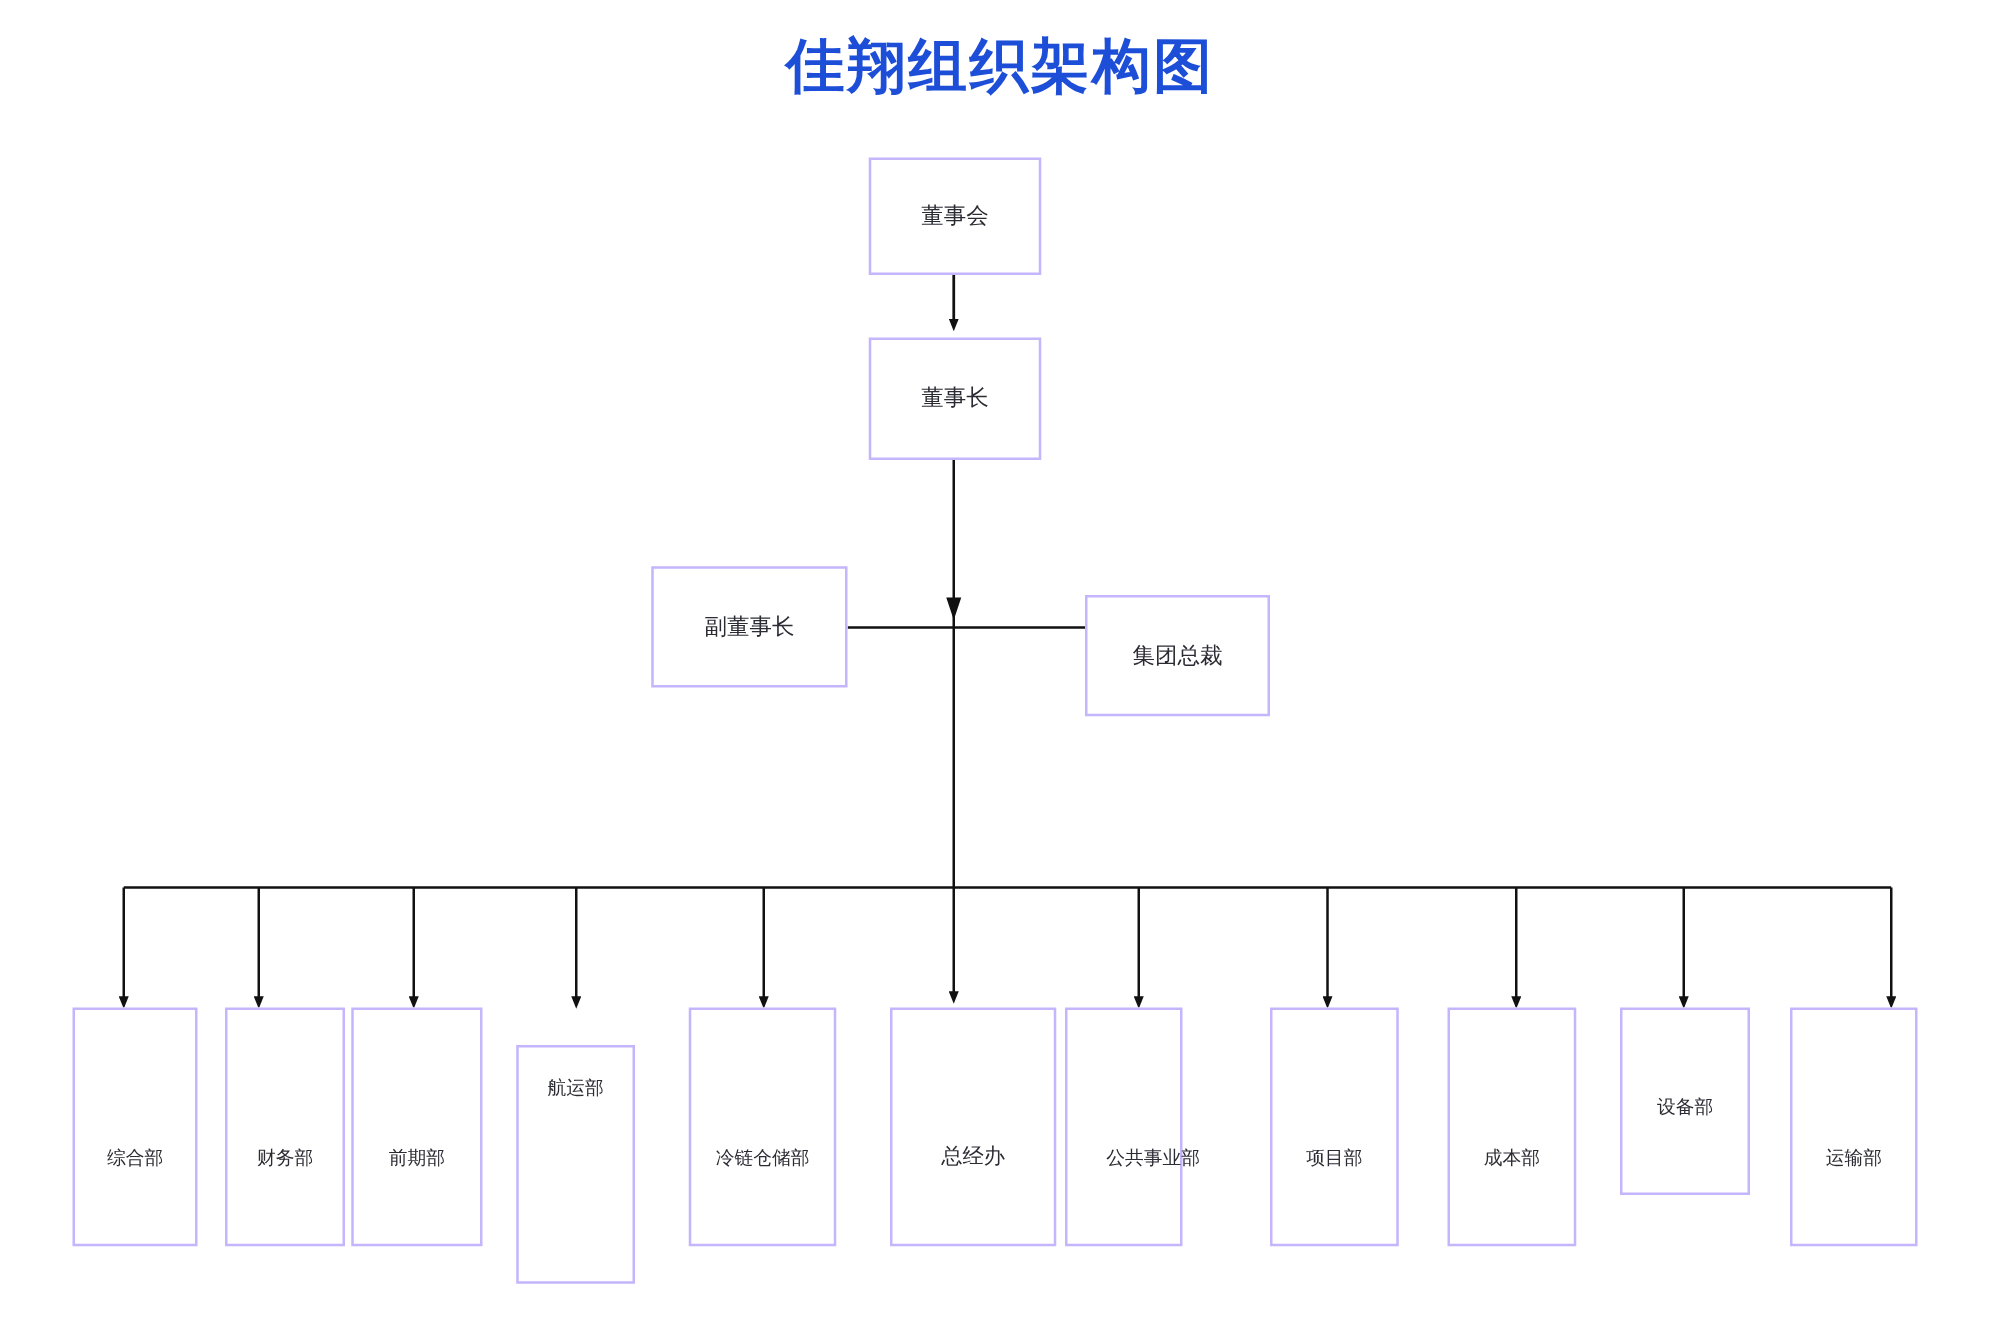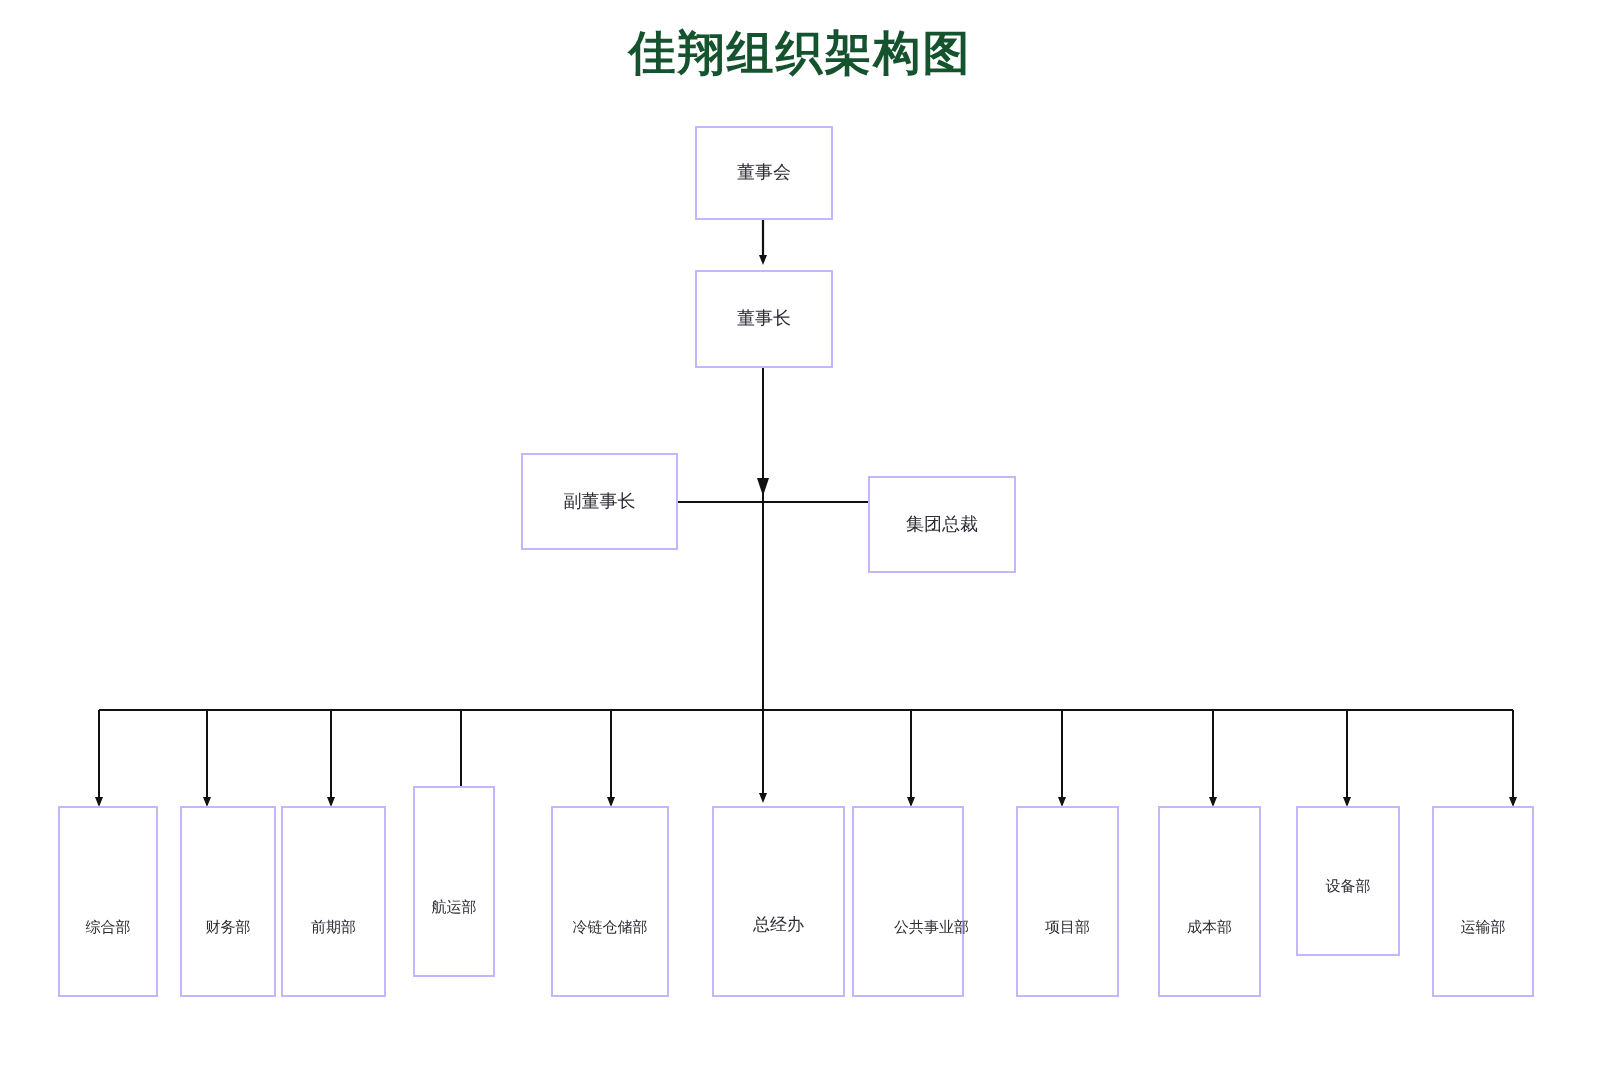--- a/index.html
+++ b/index.html
@@ -23,21 +23,21 @@
   #title {
     position: absolute;
     left: 0;
     top: 22px;
     width: 1600px;
     text-align: center;
     font-family: Liberation Sans, sans-serif;
     font-size: 47px;
     font-weight: 700;
     letter-spacing: 2px;
-    color: #14532d;
+    color: #1d4ed8;
     white-space: nowrap;
   }
   .node {
     position: absolute;
     box-sizing: border-box;
     border: 2px solid #c4b5fd;
     background: #ffffff;
     display: flex;
     align-items: center;
     justify-content: center;
@@ -129,33 +129,33 @@
   </div>
 
   <div class="node dept-node" style="left:180px; top:806px; width:96px; height:191px;">
     <span class="node-label">财务部</span>
   </div>
 
   <div class="node dept-node" style="left:281px; top:806px; width:105px; height:191px;">
     <span class="node-label">前期部</span>
   </div>
 
-  <div class="node dept-node" style="left:413px; top:786px; width:82px; height:191px;">
+  <div class="node dept-node" style="left:413px; top:836px; width:95px; height:191px;align-items:center;">
     <span class="node-label">航运部</span>
   </div>
 
   <div class="node dept-node" style="left:551px; top:806px; width:118px; height:191px;">
     <span class="node-label">冷链仓储部</span>
   </div>
 
   <div class="node dept-node wide-node" style="left:712px; top:806px; width:133px; height:191px;text-align:right;">
     <span class="node-label">总经办</span>
   </div>
 
-  <div class="node dept-node" style="left:852px; top:806px; width:112px; height:191px;padding-left:47px;">
+  <div class="node dept-node" style="left:852px; top:806px; width:94px; height:191px;padding-left:47px;">
     <span class="node-label">公共事业部</span>
   </div>
 
   <div class="node dept-node" style="left:1016px; top:806px; width:103px; height:191px;">
     <span class="node-label">项目部</span>
   </div>
 
   <div class="node dept-node" style="left:1158px; top:806px; width:103px; height:191px;">
     <span class="node-label">成本部</span>
   </div>

